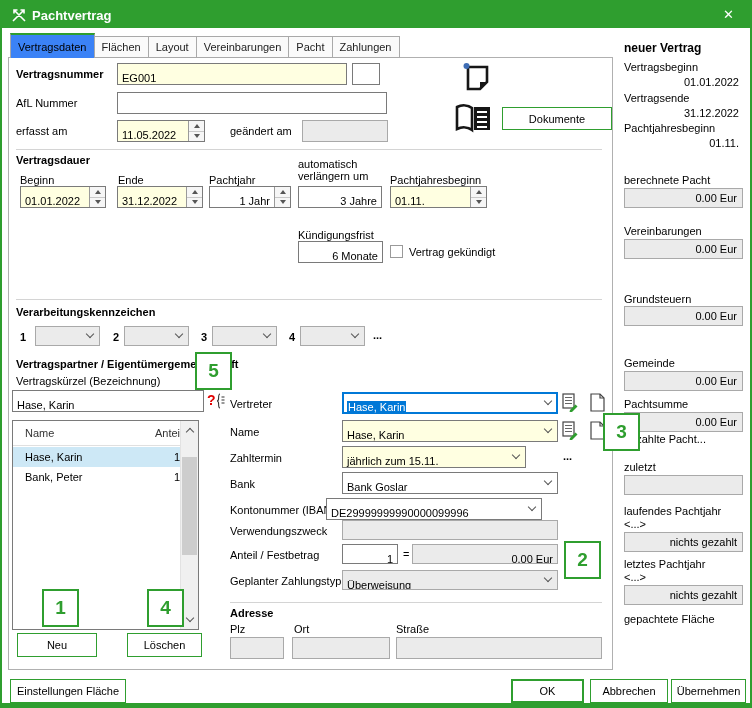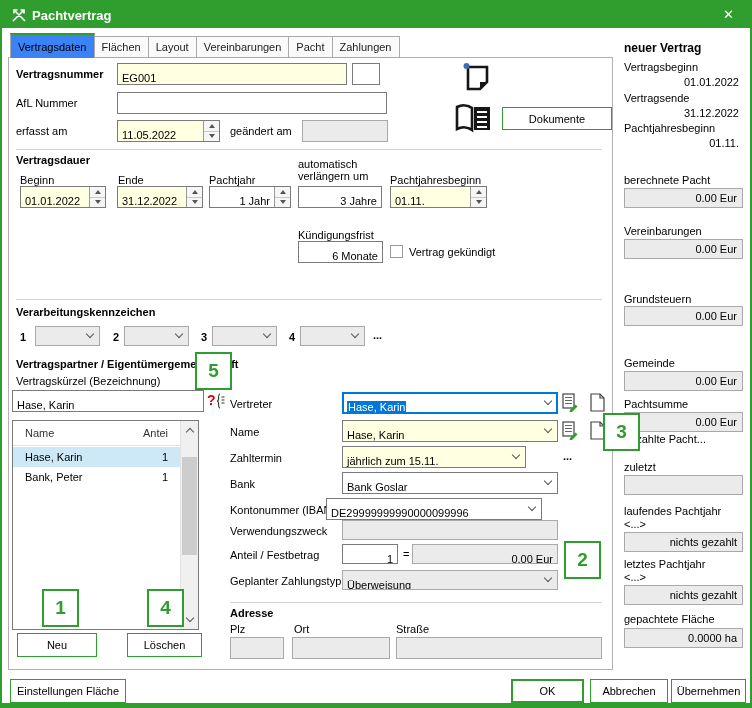--- a/index.html
+++ b/index.html
@@ -30,21 +30,21 @@
   .hl{background:#0078d7;color:#fff;padding:0 1px}
   .gbtn{position:absolute;border:1px solid #2f9e2f;background:#fff;display:flex;align-items:center;justify-content:center;font-size:11px;white-space:nowrap}
   .def{border-width:2px}
   .hline{position:absolute;height:1px;background:#d4d4d4}
   .callout{position:absolute;width:37px;height:38px;border:2px solid #2f9e2f;background:#fff;color:#2f9e2f;font-size:19px;font-weight:bold;display:flex;align-items:center;justify-content:center;z-index:6}
   .tbl{position:absolute;left:10px;top:418px;width:187px;height:210px;border:1px solid #7a7a7a;background:#fff}
   .th{position:absolute;left:0;top:0;right:18px;height:25px;border-bottom:1px solid #e0e0e0;display:flex;align-items:center;color:#333}
   .tr{position:absolute;left:0;right:18px;height:20px;display:flex;align-items:center}
   .tr.sel{background:#cde8f6}
   .cname{flex:1;padding-left:12px}
-  .cshare{width:44px;text-align:right;padding-right:12px}
+  .cshare{width:44px;text-align:right;padding-right:0}
   .sb{position:absolute;top:0;right:0;bottom:0;width:18px;background:#f0f0f0;border-left:1px solid #e2e2e2}
   .sba{position:absolute;left:0;right:0;height:18px;display:flex;align-items:center;justify-content:center}
   .sbchev{width:6px;height:6px;border-right:1.4px solid #555;border-bottom:1.4px solid #555}
   .up{transform:rotate(225deg);margin-top:4px}
   .dn{transform:rotate(45deg);margin-bottom:4px}
   .sbthumb{position:absolute;left:1px;right:1px;top:36px;height:98px;background:#cdcdcd}
   .sfield{position:absolute;left:622px;width:119px;height:20px;border:1px solid #a9a9a9;background:#ebebeb;padding:3px 5px;text-align:right;white-space:nowrap;line-height:13px}
   .sideval{position:absolute;right:11px;white-space:nowrap}
   .cb{position:absolute;width:13px;height:13px;border:1px solid #9a9a9a;background:#fff}
   .bottombar{position:absolute;left:0;right:0;bottom:0;height:3px;background:#2f9e2f}
@@ -77,21 +77,21 @@
   <div class="page"></div>
 
   <div class="lbl b" style="left:14px;top:66px">Vertragsnummer</div>
   <div class="field yellow" style="left:115px;top:61px;width:230px;height:22px">EG001</div>
   <div class="field" style="left:350px;top:61px;width:28px;height:22px"></div>
 
   <div class="lbl" style="left:14px;top:95px">AfL Nummer</div>
   <div class="field" style="left:115px;top:90px;width:270px;height:22px"></div>
 
   <div class="lbl" style="left:14px;top:123px">erfasst am</div>
-  <div class="field yellow spinfield" style="left:115px;top:118px;width:103px;height:22px">
+  <div class="field yellow spinfield" style="left:115px;top:118px;width:88px;height:22px">
     <span>11.05.2022</span>
     <div class="spin">
         <div>
           <i class="tup"></i>
         </div>
         <div>
           <i class="tdn"></i>
         </div>
       </div>
   </div>
@@ -340,21 +340,20 @@
   <div class="lbl" style="left:622px;top:431px">gezahlte Pacht...</div>
   <div class="lbl" style="left:622px;top:459px">zuletzt</div>
   <div class="sfield" style="top:473px"></div>
   <div class="lbl" style="left:622px;top:503px">laufendes Pachtjahr</div>
   <div class="lbl" style="left:622px;top:516px">&lt;...&gt;</div>
   <div class="sfield" style="top:530px">nichts gezahlt</div>
   <div class="lbl" style="left:622px;top:556px">letztes Pachtjahr</div>
   <div class="lbl" style="left:622px;top:569px">&lt;...&gt;</div>
   <div class="sfield" style="top:583px">nichts gezahlt</div>
   <div class="lbl" style="left:622px;top:611px">gepachtete Fläche</div>
-  <div class="sfield" style="top:626px">0.0000 ha</div>
 
   <div class="gbtn" style="left:8px;top:677px;width:116px;height:24px">Einstellungen Fläche</div>
   <div class="gbtn def" style="left:509px;top:677px;width:73px;height:24px">OK</div>
   <div class="gbtn" style="left:588px;top:677px;width:78px;height:24px">Abbrechen</div>
   <div class="gbtn" style="left:669px;top:677px;width:75px;height:24px">Übernehmen</div>
 
   <div class="bottombar"></div>
 </div>
 
 </body></html>

